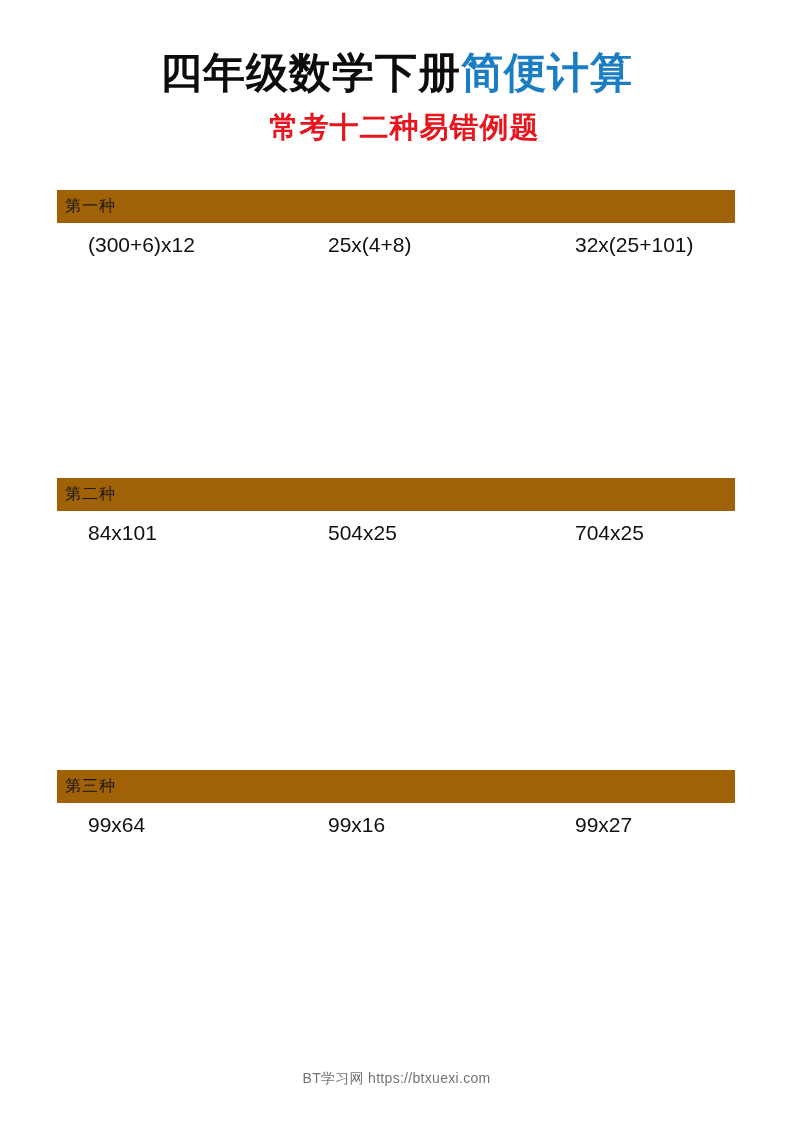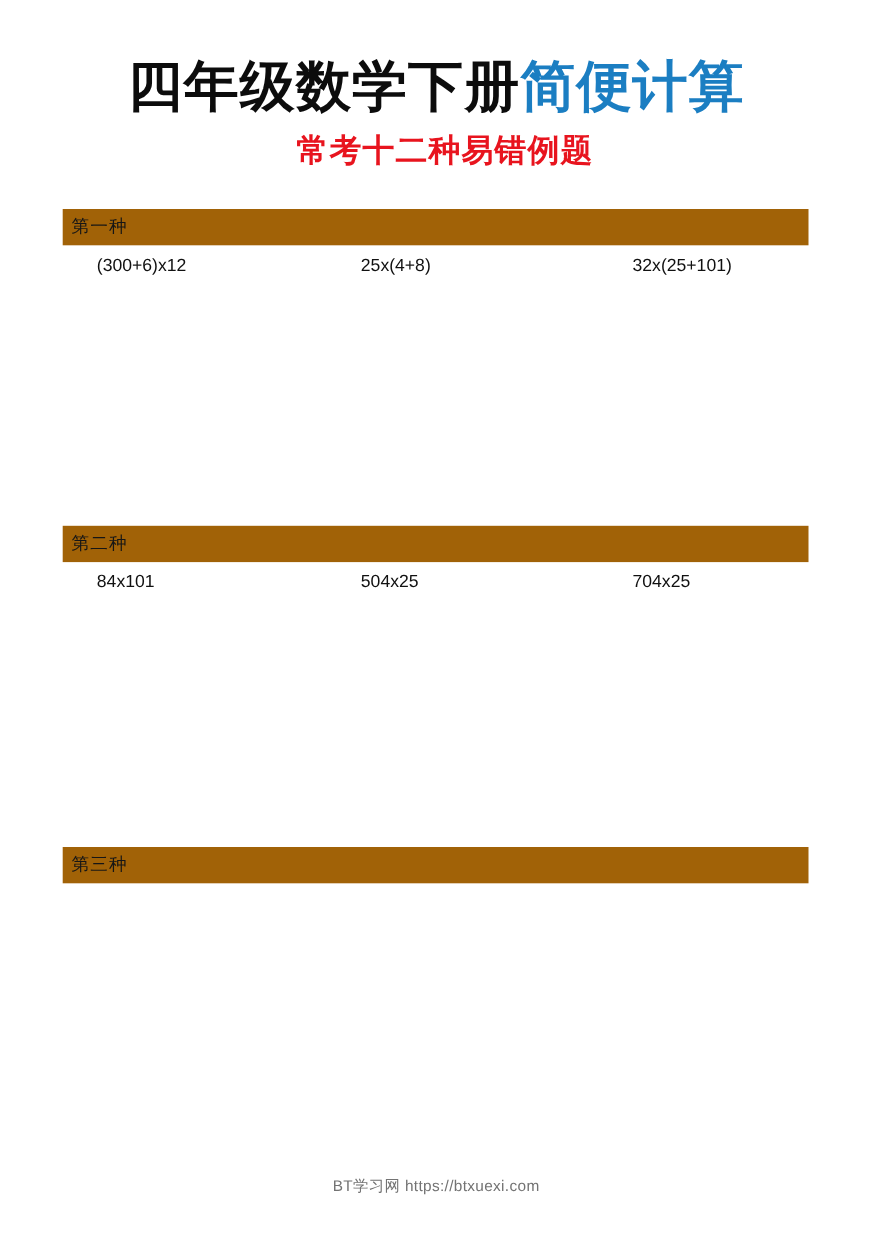--- a/index.html
+++ b/index.html
@@ -24,21 +24,21 @@
   
   .title-block {
     position: absolute;
     top: 48px;
     left: 0;
     width: 793px;
     text-align: center;
   }
   .main-title {
     font-family: "DejaVu Serif", "Liberation Serif", serif;
-    font-size: 50px;
+    font-size: 42px;
     font-weight: bold;
     line-height: 1.18;
     letter-spacing: 1px;
     white-space: nowrap;
   }
   .main-title .seg-black {
     color: #0c0c0c;
   }
   .main-title .seg-blue {
     color: #1b7ec2;
@@ -76,21 +76,21 @@
   }
   .problem-row {
     position: relative;
     height: 40px;
     margin-top: 10px;
   }
   .problem {
     position: absolute;
     top: 0;
     font-family: "Liberation Sans", sans-serif;
-    font-size: 16px;
+    font-size: 21px;
     color: #111111;
     white-space: nowrap;
     letter-spacing: 0px;
   }
   .problem.col-1 { left: 31px; }
   .problem.col-2 { left: 271px; }
   .problem.col-3 { left: 518px; }
 
   
   .footer-watermark {
@@ -134,17 +134,22 @@
       <span class="problem col-1">84x101</span>
       <span class="problem col-2">504x25</span>
       <span class="problem col-3">704x25</span>
     </div>
   </div>
 
   <div class="section" style="top:770px;">
     <div class="section-header">
       <span class="section-header-label">第三种</span>
     </div>
+    <div class="problem-row">
+      <span class="problem col-1">99x64</span>
+      <span class="problem col-2">99x16</span>
+      <span class="problem col-3">99x27</span>
+    </div>
   </div>
 
   <div class="footer-watermark">BT学习网 https://btxuexi.com</div>
 
 </div>
 
 </body></html>

